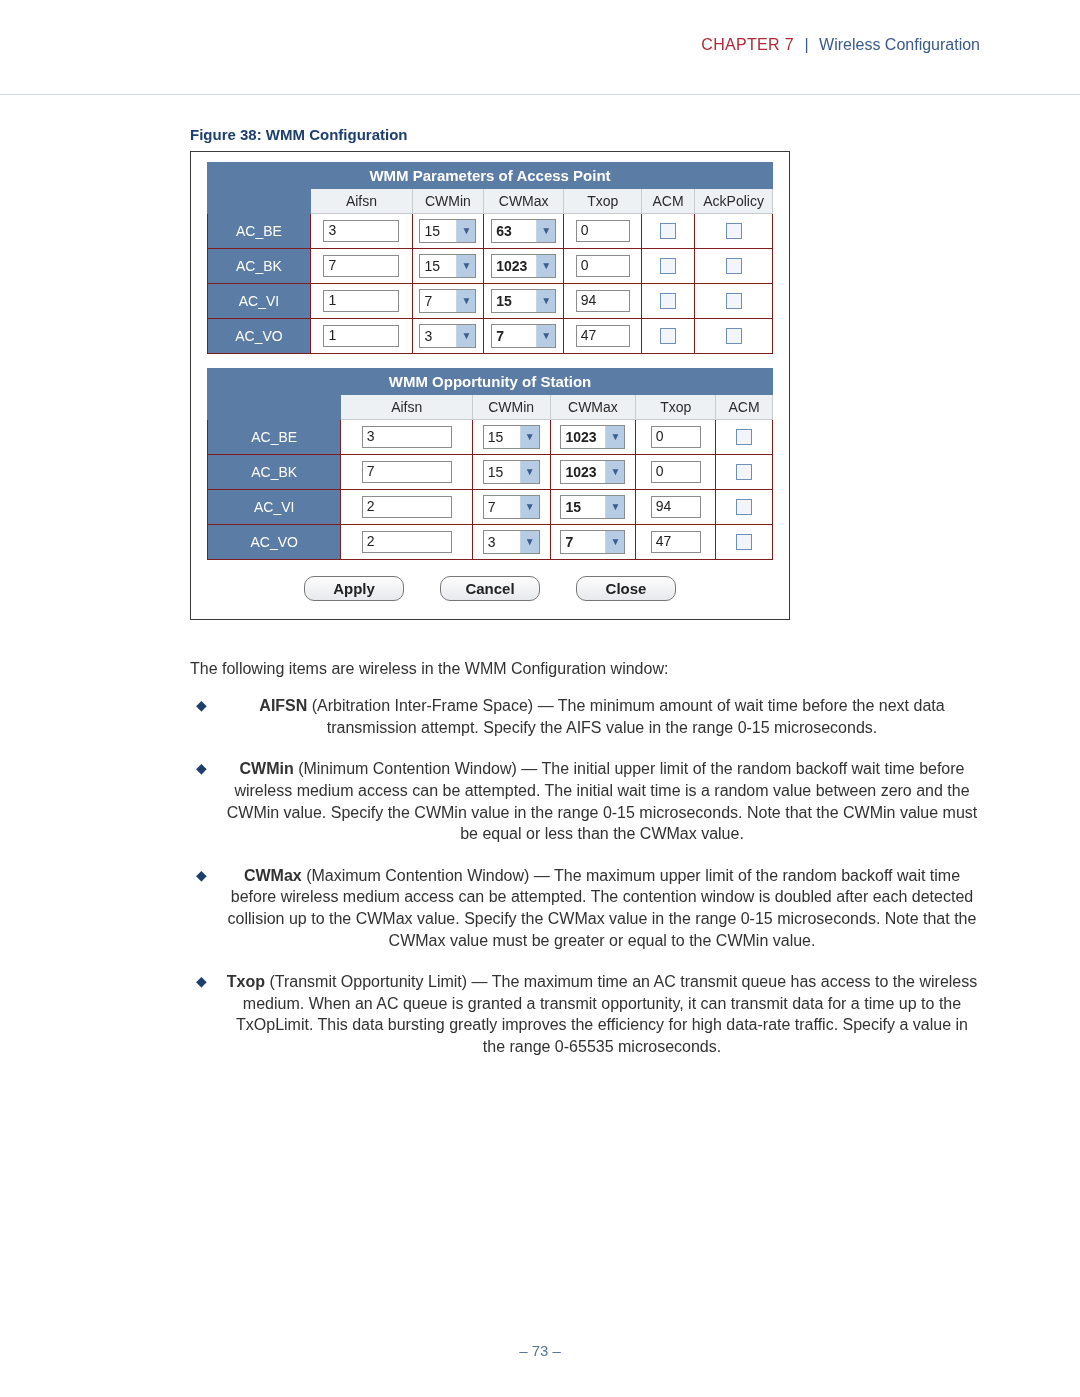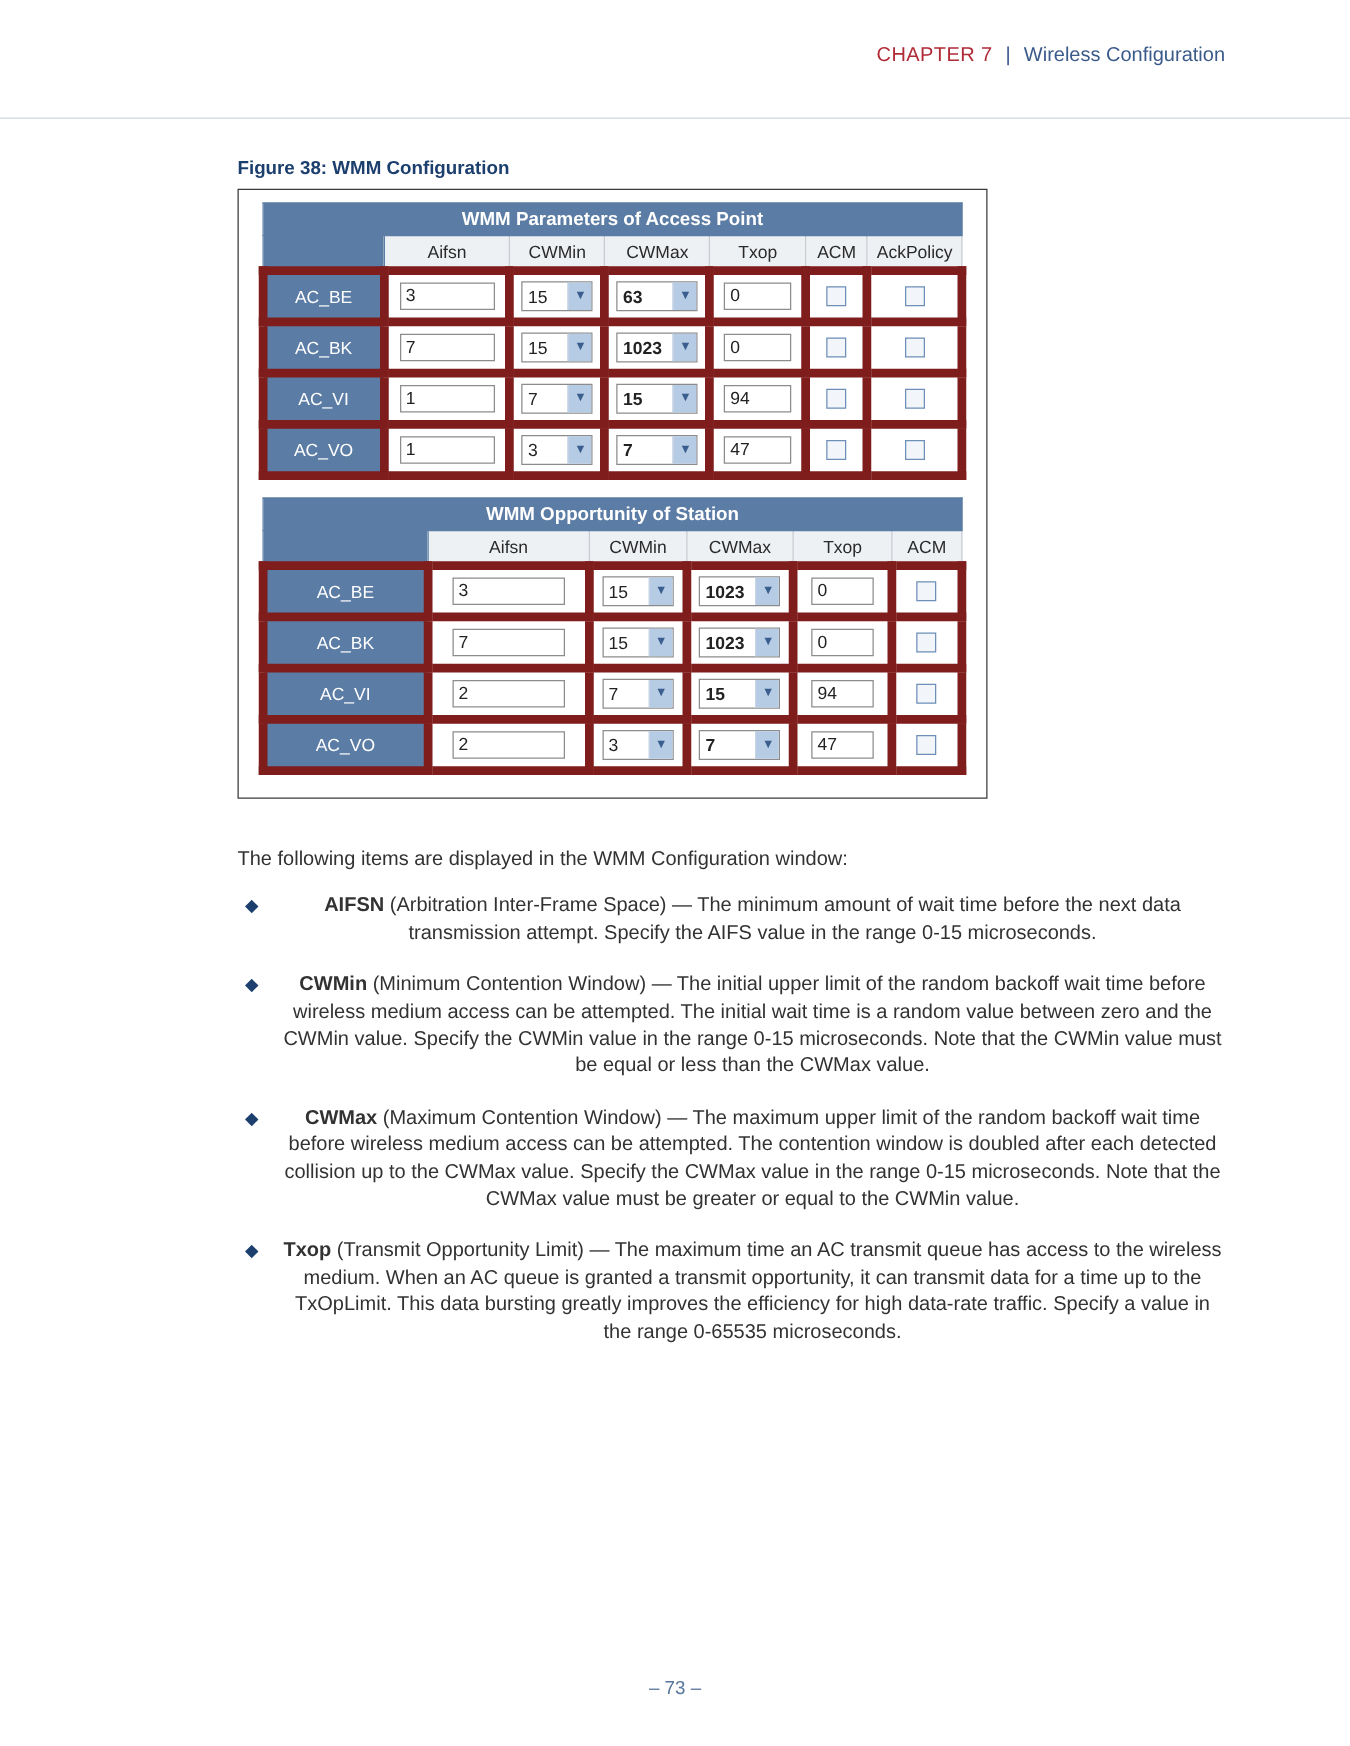--- a/index.html
+++ b/index.html
@@ -89,21 +89,21 @@
   table.wmm th.col {
     background: #eef1f4;
     color: #2a2a2a;
     font-weight: normal;
     text-align: center;
     padding: 4px 4px;
     border: 1px solid #c8ccd1;
     font-size: 14px;
   }
   table.wmm td {
-    border: 7px solid #7f1d1d;
+    border: 1px solid #7f1d1d;
     padding: 5px 6px;
     text-align: center;
     vertical-align: middle;
     margin-left: 48px;
   }
   table.wmm td.rowlabel {
     background: var(--header-blue);
     color: #fff;
     text-align: center;
     font-size: 14px;
@@ -388,24 +388,29 @@
               <td><span class="sel wide">
                   <span class="val">7</span>
                   <span class="arr">▼</span>
                 </span></td>
               <td><span class="txt w-txop2">47</span></td>
               <td><span class="chk"></span></td>
             </tr>
           </tbody>
       </table>
 
+      <div class="button-row">
+        <div class="btn">Apply</div>
+        <div class="btn">Cancel</div>
+        <div class="btn">Close</div>
+      </div>
     </div>
 
     <div class="body-text">
-      <div>The following items are displayed in the WMM Configuration window:</div>
+      <div>The following items are wireless in the WMM Configuration window:</div>
       <ul class="bullets" id="bullets">
           <li><span class="b">AIFSN</span><span> (Arbitration Inter-Frame Space) — The minimum amount of wait time before the next data transmission attempt. Specify the AIFS value in the range 0-15 microseconds.</span></li>
           <li><span class="b">CWMin</span><span> (Minimum Contention Window) — The initial upper limit of the random backoff wait time before wireless medium access can be attempted. The initial wait time is a random value between zero and the CWMin value. Specify the CWMin value in the range 0-15 microseconds. Note that the CWMin value must be equal or less than the CWMax value.</span></li>
           <li><span class="b">CWMax</span><span> (Maximum Contention Window) — The maximum upper limit of the random backoff wait time before wireless medium access can be attempted. The contention window is doubled after each detected collision up to the CWMax value. Specify the CWMax value in the range 0-15 microseconds. Note that the CWMax value must be greater or equal to the CWMin value.</span></li>
           <li><span class="b">Txop</span><span> (Transmit Opportunity Limit) — The maximum time an AC transmit queue has access to the wireless medium. When an AC queue is granted a transmit opportunity, it can transmit data for a time up to the TxOpLimit. This data bursting greatly improves the efficiency for high data-rate traffic. Specify a value in the range 0-65535 microseconds.</span></li>
         </ul>
     </div>
   </div>
 
   <div class="pageno">–  73  –</div>

